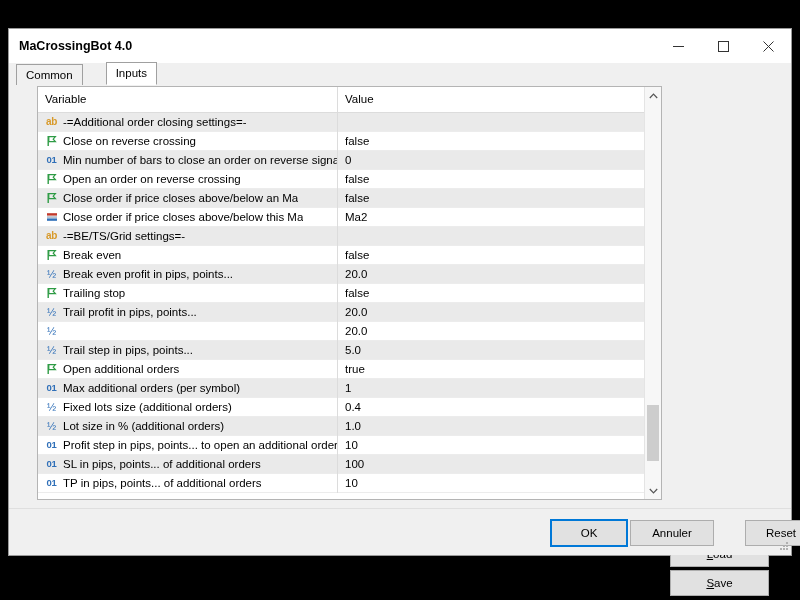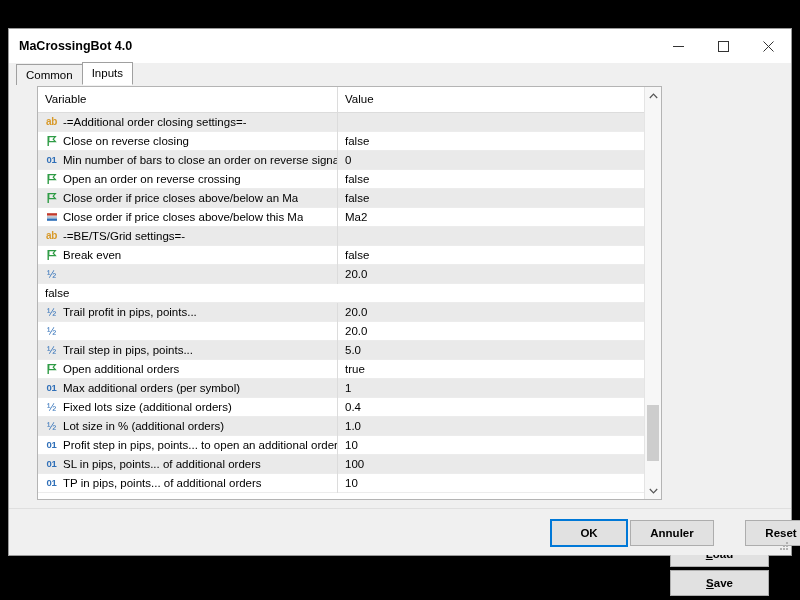--- a/index.html
+++ b/index.html
@@ -74,20 +74,21 @@
     top: 0px;
     margin-right: -1px;
     box-sizing: border-box;
     height: 21px;
   }
   .tab.active {
     background: #ffffff;
     height: 23px;
     z-index: 3;
     border-bottom: 1px solid #ffffff;
+    margin-left: 24px;
   }
 
   
   #content {
     flex: 1 1 auto;
     position: relative;
     background: #f0f0f0;
   }
 
   
@@ -222,21 +223,20 @@
     background: #e1e1e1;
     border: 1px solid #adadad;
     font-size: 11.5px;
     color: #000;
     display: flex;
     align-items: center;
     justify-content: center;
     box-sizing: border-box;
     font-family: "Liberation Sans", sans-serif;
     padding: 12px;
-    font-weight: bold;
   }
   .btn .acc { text-decoration: underline; }
 
   #load-button {
     position: absolute;
     left: 661px;
     top: 456px;
     width: 99px;
     height: 21px;
   }
@@ -337,21 +337,21 @@
             <div class="cell-val"></div>
           </div>
           <div class="row odd">
             <div class="cell-var">
               <span class="ticon t-bool">
                 <svg width="12" height="12" viewBox="0 0 12 12">
                   <line x1="2.2" y1="1" x2="2.2" y2="11" stroke="#2e9b45" stroke-width="1.4"></line>
                   <path d="M2.8 1.6 L9.4 1.6 L7.2 4.2 L9.4 6.6 L2.8 6.6 Z" fill="none" stroke="#2e9b45" stroke-width="1.2"></path>
                 </svg>
               </span>
-              <span class="var-label">Close on reverse closing</span>
+              <span class="var-label">Close on reverse crossing</span>
             </div>
             <div class="cell-val">false</div>
           </div>
           <div class="row even">
             <div class="cell-var">
               <span class="ticon t-int">01</span>
               <span class="var-label">Min number of bars to close an order on reverse signal</span>
             </div>
             <div class="cell-val">0</div>
           </div>
@@ -407,24 +407,34 @@
                   <path d="M2.8 1.6 L9.4 1.6 L7.2 4.2 L9.4 6.6 L2.8 6.6 Z" fill="none" stroke="#2e9b45" stroke-width="1.2"></path>
                 </svg>
               </span>
               <span class="var-label">Break even</span>
             </div>
             <div class="cell-val">false</div>
           </div>
           <div class="row even">
             <div class="cell-var">
               <span class="ticon t-double">½</span>
+              <span class="var-label">Break even profit in pips, points...</span>
             </div>
             <div class="cell-val">20.0</div>
           </div>
           <div class="row odd">
+            <div class="cell-var">
+              <span class="ticon t-bool">
+                <svg width="12" height="12" viewBox="0 0 12 12">
+                  <line x1="2.2" y1="1" x2="2.2" y2="11" stroke="#2e9b45" stroke-width="1.4"></line>
+                  <path d="M2.8 1.6 L9.4 1.6 L7.2 4.2 L9.4 6.6 L2.8 6.6 Z" fill="none" stroke="#2e9b45" stroke-width="1.2"></path>
+                </svg>
+              </span>
+              <span class="var-label">Trailing stop</span>
+            </div>
             <div class="cell-val">false</div>
           </div>
           <div class="row even">
             <div class="cell-var">
               <span class="ticon t-double">½</span>
               <span class="var-label">Trail profit in pips, points...</span>
             </div>
             <div class="cell-val">20.0</div>
           </div>
           <div class="row odd">

